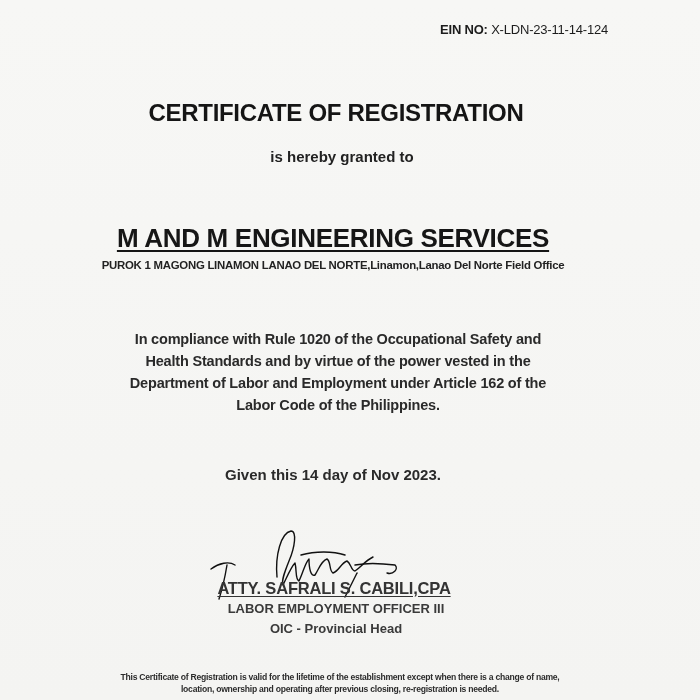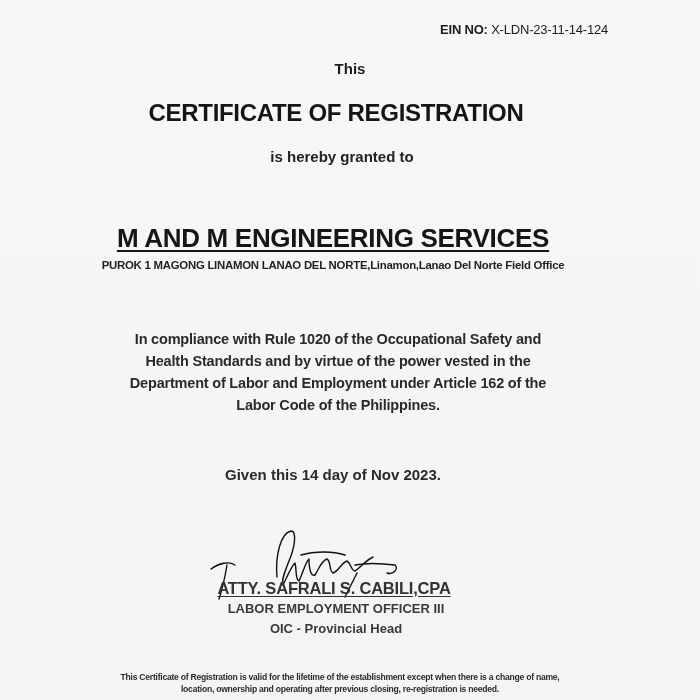--- a/index.html
+++ b/index.html
@@ -113,21 +113,20 @@
 </head>
 <body>
 
 <div class="page">
 
   <div class="ein">
     <b>EIN NO:</b>
     <span>X-LDN-23-11-14-124</span>
   </div>
 
-  <div class="center this">This</div>
 
   <div class="center title">CERTIFICATE OF REGISTRATION</div>
 
   <div class="center granted">is hereby granted to</div>
 
   <div class="center company">M AND M ENGINEERING SERVICES</div>
 
   <div class="center address">PUROK 1 MAGONG LINAMON LANAO DEL NORTE,Linamon,Lanao Del Norte Field Office</div>
 
   <div class="center compliance">

